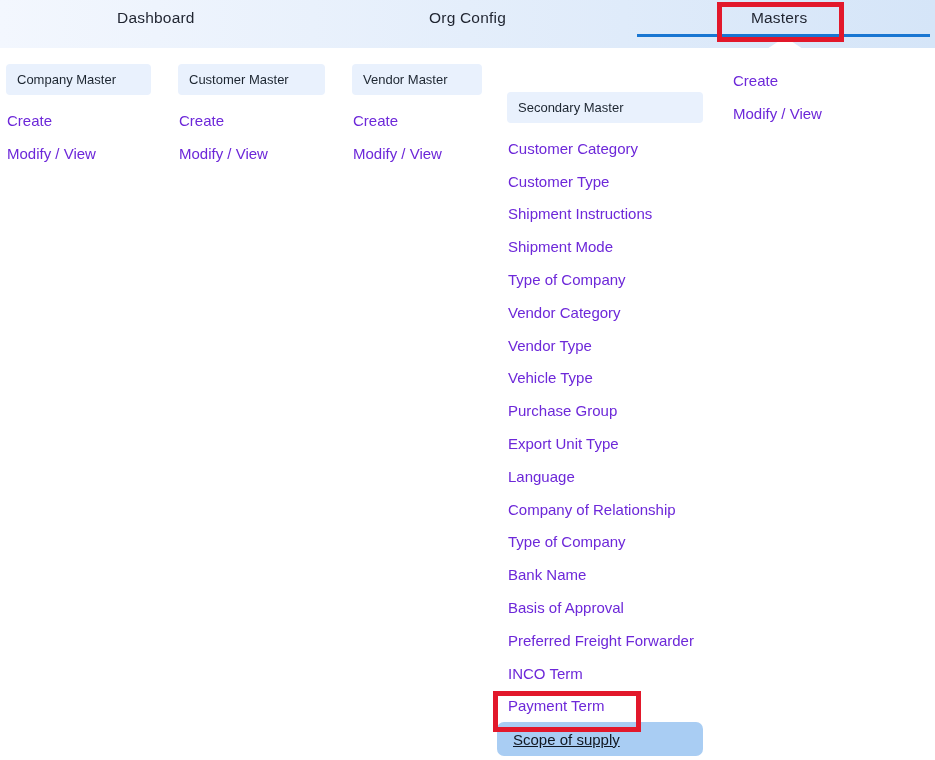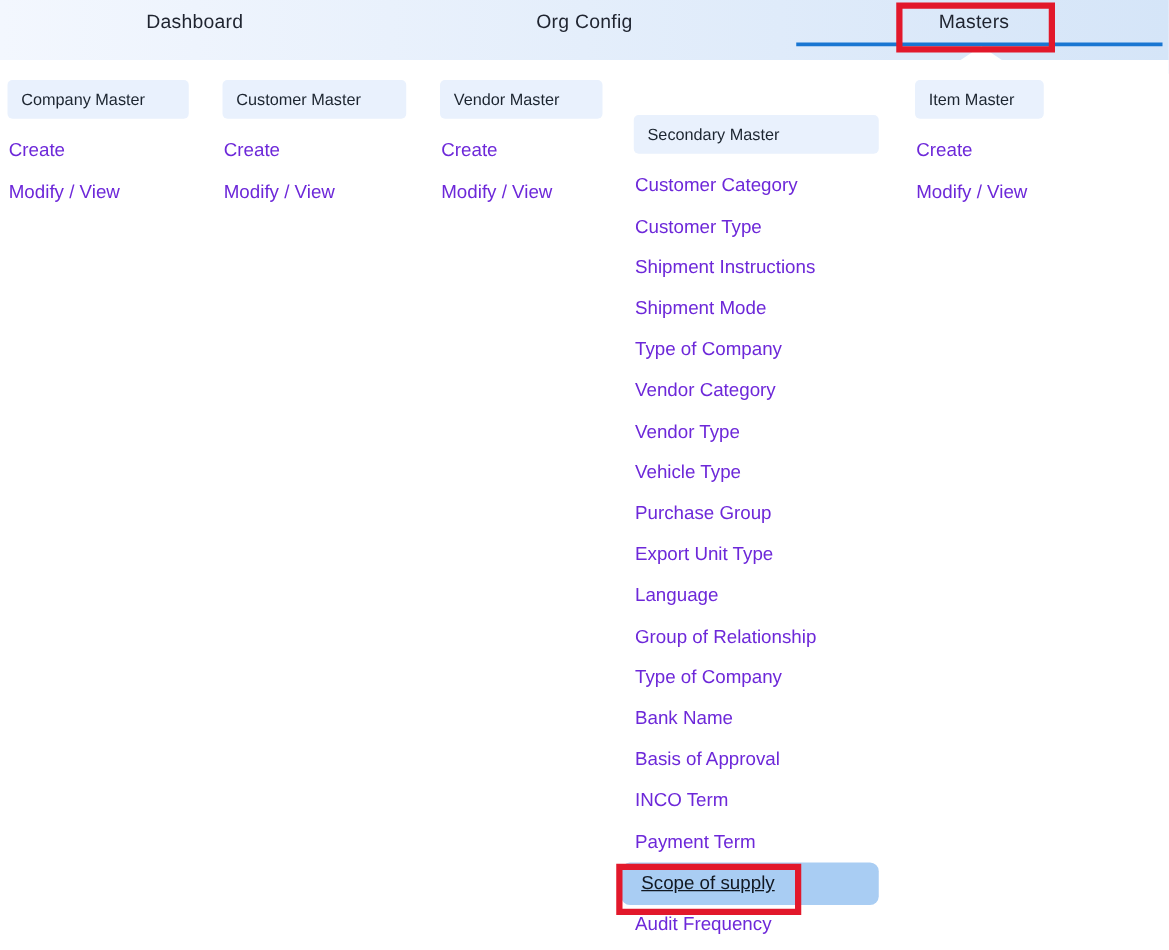--- a/index.html
+++ b/index.html
@@ -108,30 +108,30 @@
       <div class="menu-item">Customer Type</div>
       <div class="menu-item">Shipment Instructions</div>
       <div class="menu-item">Shipment Mode</div>
       <div class="menu-item">Type of Company</div>
       <div class="menu-item">Vendor Category</div>
       <div class="menu-item">Vendor Type</div>
       <div class="menu-item">Vehicle Type</div>
       <div class="menu-item">Purchase Group</div>
       <div class="menu-item">Export Unit Type</div>
       <div class="menu-item">Language</div>
-      <div class="menu-item">Group of Relationship</div>
+      <div class="menu-item">Company of Relationship</div>
       <div class="menu-item">Type of Company</div>
       <div class="menu-item">Bank Name</div>
       <div class="menu-item">Basis of Approval</div>
+      <div class="menu-item">Preferred Freight Forwarder</div>
       <div class="menu-item">INCO Term</div>
       <div class="menu-item">Payment Term</div>
       <div class="menu-item highlighted">Scope of supply</div>
       <div class="menu-item">Audit Frequency</div>
     </div>
     <div class="menu-col c4">
-      <div class="col-header">Item Master</div>
       <div class="menu-item">Create</div>
       <div class="menu-item">Modify / View</div>
     </div>
   </div>
 
 <div class="anno" id="anno-masters"></div>
 <div class="anno" id="anno-scope"></div>
 
 </body></html>

